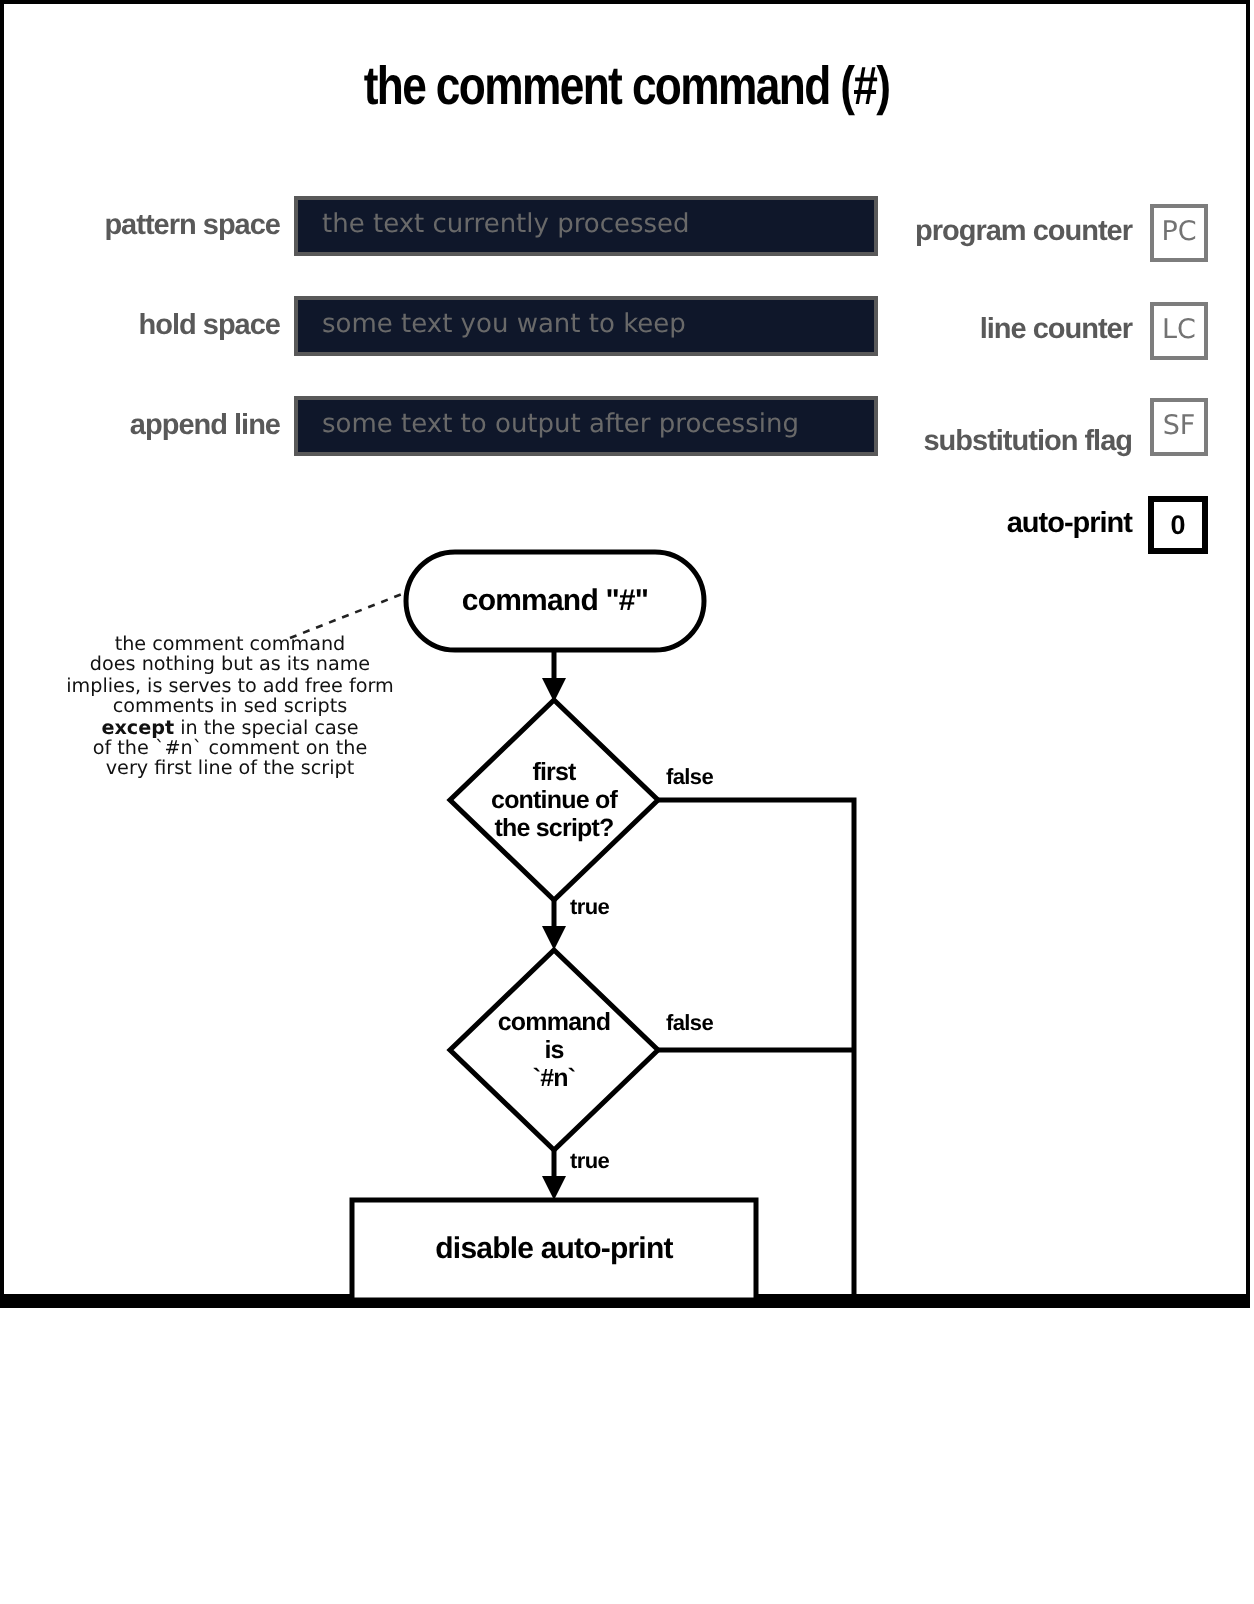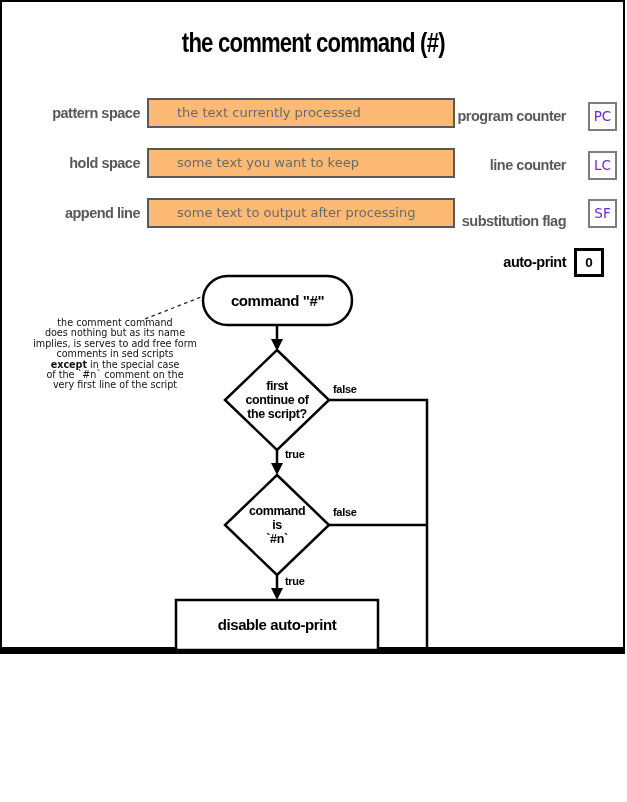--- a/index.html
+++ b/index.html
@@ -9,24 +9,24 @@
          border:2px solid #000;border-bottom:7px solid #000;pointer-events:none;}
   .title{position:absolute;left:0;top:22px;width:627px;text-align:center;margin:0;}
   .title span{display:inline-block;font-family:"Liberation Sans",sans-serif;font-weight:bold;
          font-size:27px;letter-spacing:-1px;transform:scaleX(0.82);transform-origin:center;}
   
   .flabel{position:absolute;text-align:right;font-family:Liberation Sans, sans-serif;
           font-weight:bold;font-size:14.5px;letter-spacing:-0.5px;color:#595959;}
   .flabel.dark{color:#000;}
   
   .fieldbox{position:absolute;left:147px;width:276px;height:26px;border:2px solid #595959;
-            background:#fdba74;font-size:13px;color:#696969;line-height:26px;padding-left:28px;}
+            background:#0f172a;font-size:13px;color:#696969;line-height:26px;padding-left:12px;}
   
-  .regbox{position:absolute;left:588px;width:25px;height:25px;border:2px solid #7d7d7d;
-          background:#fff;color:#6d28d9;font-size:13.5px;text-align:center;line-height:25px;}
+  .regbox{position:absolute;left:575px;width:25px;height:25px;border:2px solid #7d7d7d;
+          background:#fff;color:#737373;font-size:13.5px;text-align:center;line-height:25px;}
   .regbox.dark{border:3px solid #000;color:#000;font-weight:bold;left:574px;width:24px;height:23px;
           line-height:23px;font-family:"Liberation Sans",sans-serif;}
   
   .flow{position:absolute;left:0;top:0;}
   
   .node-text{position:absolute;text-align:center;font-family:"Liberation Sans",sans-serif;
              font-weight:bold;letter-spacing:-0.4px;white-space:pre-line;}
   .nt-start{left:203px;top:276px;width:149px;height:49px;line-height:49px;font-size:15px;}
   .nt-d1{left:217px;top:379px;width:120px;font-size:12.5px;line-height:14px;}
   .nt-d2{left:227px;top:504px;width:100px;font-size:12.5px;line-height:14px;}

